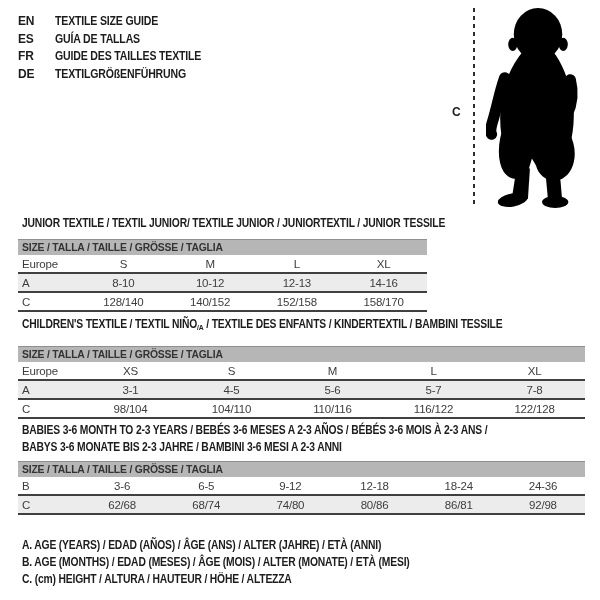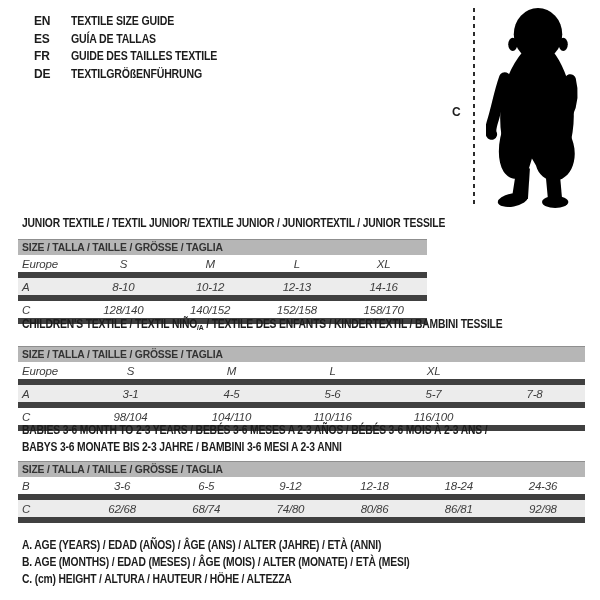--- a/index.html
+++ b/index.html
@@ -1,21 +1,21 @@
 <!DOCTYPE html>
 <html><head>
 <meta charset="utf-8">
 <style>
   html,body{margin:0;padding:0;}
   body{
     width:600px;height:600px;background:#ffffff;position:relative;overflow:hidden;
     font-family:"Liberation Sans","DejaVu Sans",sans-serif;color:#1c1c1c;
   }
   
-  .lang-list{position:absolute;left:34px;top:13px;}
+  .lang-list{position:absolute;left:18px;top:13px;}
   .lang-row{height:17.5px;line-height:17.5px;font-size:12px;font-weight:700;white-space:nowrap;}
   .lang-code{display:inline-block;width:37px;letter-spacing:-0.2px;}
   .lang-title{display:inline-block;transform:scaleX(0.88);transform-origin:left center;letter-spacing:-0.2px;}
   
   .height-line{
     position:absolute;left:473px;top:8px;width:2px;height:200px;
     background:repeating-linear-gradient(to bottom,#2b2b2b 0 4px,transparent 4px 8px);
   }
   .fig-label{position:absolute;left:452px;top:105px;font-size:12px;font-weight:700;}
   .baby-svg{position:absolute;left:486px;top:7px;}
@@ -27,21 +27,21 @@
   .sub{font-size:8px;vertical-align:-2px;}
   
   .size-table{position:absolute;left:18px;font-size:11.5px;color:#3d3d3d;letter-spacing:-0.2px;}
   .t1{width:409px;}
   .t2,.t3{width:567px;}
   .t-header{
     background:#b6b6b6;border-top:1px solid #8f8f8f;height:15px;line-height:15px;
     color:#333;padding-left:4px;white-space:nowrap;overflow:visible;font-weight:bold;
   }
   .t-header-text{display:inline-block;transform:scaleX(0.9);transform-origin:left center;}
-  .t-row{display:grid;height:17px;line-height:16px;align-items:center;border-bottom:6px solid #404040;font-style:italic;}
+  .t-row{display:grid;height:17px;line-height:16px;align-items:center;border-bottom:2px solid #404040;}
   .t1 .t-row{grid-template-columns:62px repeat(4,1fr);}
   .t2 .t-row{grid-template-columns:62px repeat(5,1fr);}
   .t3 .t-row{grid-template-columns:62px repeat(6,1fr);}
   .t-row.shaded{background:#ececec;}
   .cell-label{text-align:left;padding-left:4px;}
   .cell-val{text-align:center;}
   
   .footnotes{position:absolute;left:22px;top:537px;}
   .footnote-line{
     font-size:12px;font-weight:700;line-height:17px;white-space:nowrap;
@@ -122,39 +122,41 @@
   <div id="sec2-heading" class="sec-heading">
     <span>CHILDREN'S TEXTILE / TEXTIL NIÑO</span><span class="sub">/A</span><span> / TEXTILE DES ENFANTS / KINDERTEXTIL / BAMBINI TESSILE</span>
   </div>
 
   <div id="table2" class="size-table t2">
     <div class="t-header">
       <span class="t-header-text">SIZE / TALLA / TAILLE / GRÖSSE / TAGLIA</span>
     </div>
     <div class="t-row">
       <span class="cell-label">Europe</span>
+      <span class="cell-val">XS</span>
       <span class="cell-val">S</span>
       <span class="cell-val">M</span>
       <span class="cell-val">L</span>
       <span class="cell-val">XL</span>
     </div>
     <div class="t-row shaded">
       <span class="cell-label">A</span>
       <span class="cell-val">3-1</span>
       <span class="cell-val">4-5</span>
       <span class="cell-val">5-6</span>
       <span class="cell-val">5-7</span>
       <span class="cell-val">7-8</span>
     </div>
     <div class="t-row">
       <span class="cell-label">C</span>
       <span class="cell-val">98/104</span>
       <span class="cell-val">104/110</span>
       <span class="cell-val">110/116</span>
-      <span class="cell-val">116/100</span>
+      <span class="cell-val">116/122</span>
+      <span class="cell-val">122/128</span>
     </div>
   </div>
 
   <div id="sec3-heading" class="sec-heading">
     <div>BABIES 3-6 MONTH TO 2-3 YEARS / BEBÉS 3-6 MESES A 2-3 AÑOS / BÉBÉS 3-6 MOIS À 2-3 ANS /</div>
     <div>BABYS 3-6 MONATE BIS 2-3 JAHRE / BAMBINI 3-6 MESI A 2-3 ANNI</div>
   </div>
 
   <div id="table3" class="size-table t3">
     <div class="t-header">

